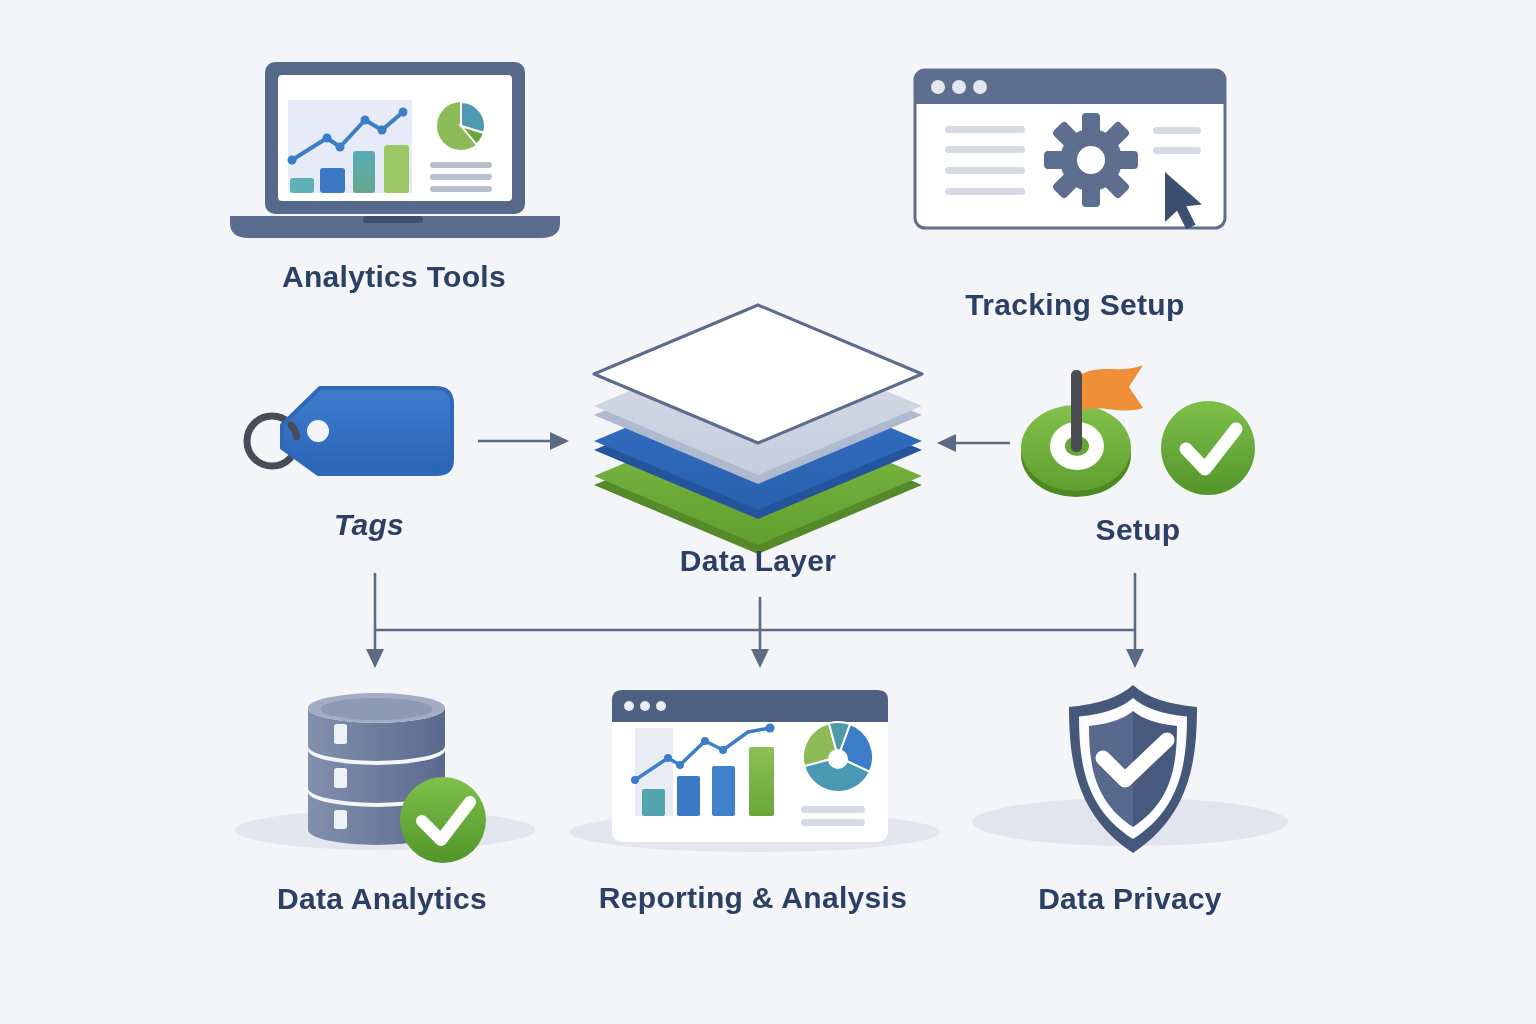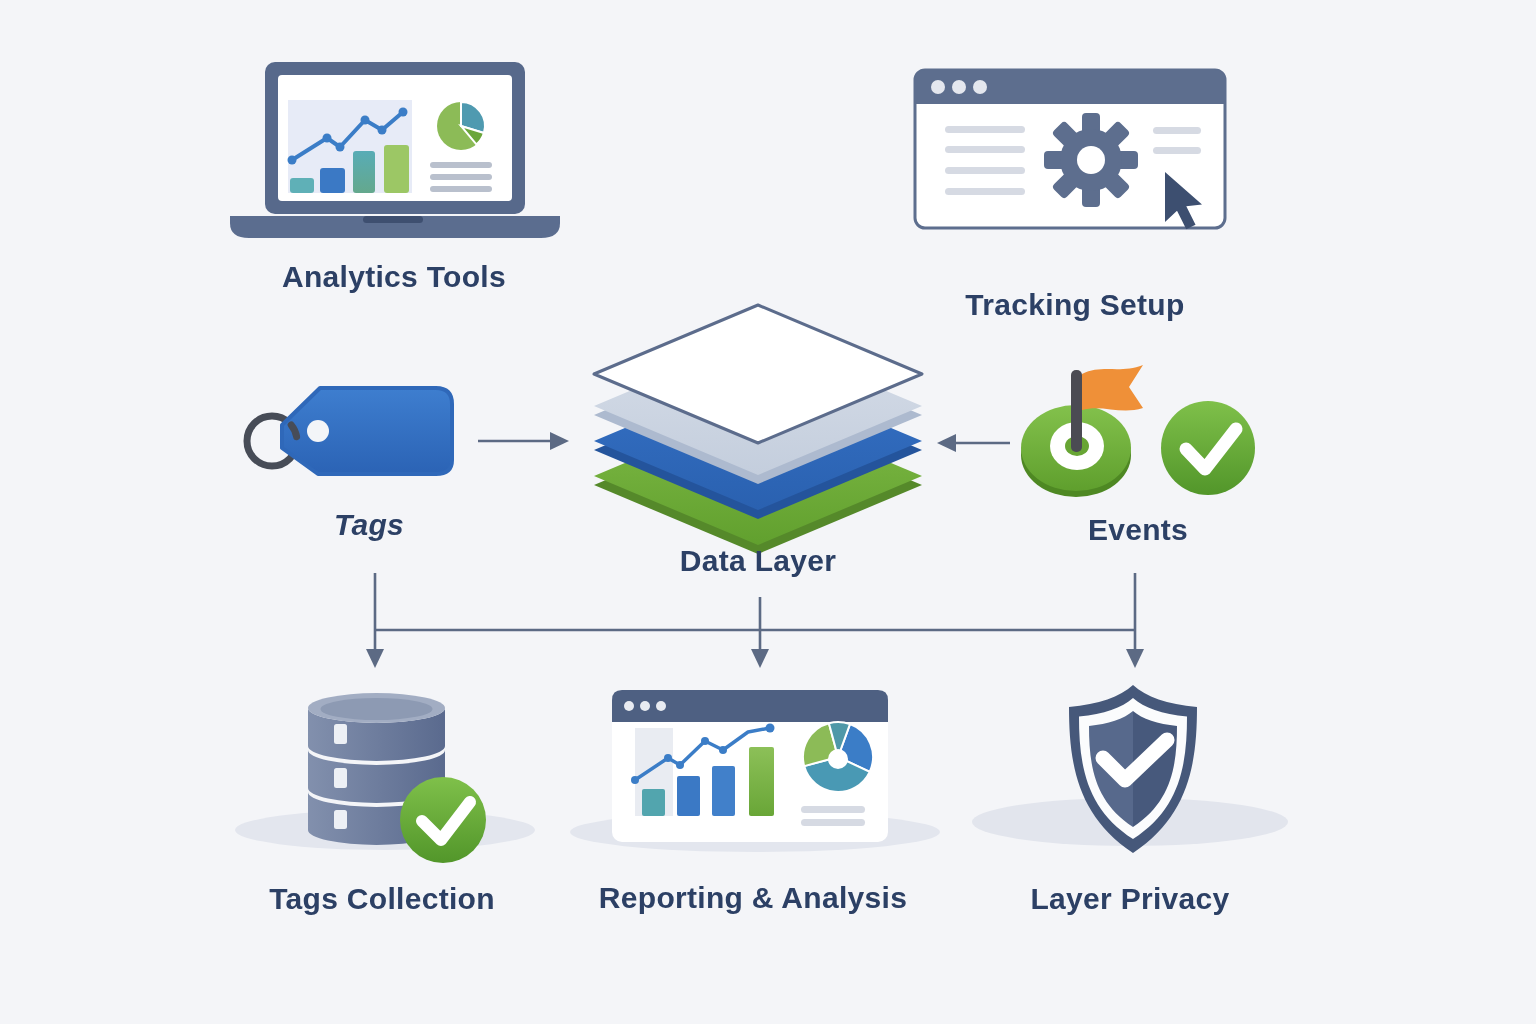--- a/index.html
+++ b/index.html
@@ -248,18 +248,18 @@
     <path d="M173,15 C186,27 207,34 237,37 C237,93 229,146 173,183 C117,146 109,93 109,37 C139,34 160,27 173,15 Z" fill="#46587a"></path>
     <path d="M173,28 C184,38 202,44 227,46.5 C227,95 220,139 173,169 C126,139 119,95 119,46.5 C144,44 162,38 173,28 Z" fill="#fbfcfd"></path>
     <path d="M173,41 C182,49 198,54 217,56 C217,97 211,132 173,157 C135,132 129,97 129,56 C148,54 164,49 173,41 Z" fill="url(#shieldGrad)"></path>
     <polyline points="143,88 165,110 207,70" fill="none" stroke="#ffffff" stroke-width="15" stroke-linecap="round" stroke-linejoin="round"></polyline>
   </svg>
 
   <div class="node-label" style="left:394px;top:277px;">Analytics Tools</div>
   <div class="node-label" style="left:1075px;top:277px;margin-top:28px;">Tracking Setup</div>
   <div class="node-label" style="left:369px;top:525px;font-style:italic;">Tags</div>
   <div class="node-label" style="left:758px;top:561px;">Data Layer</div>
-  <div class="node-label" style="left:1138px;top:530px;">Events</div>
-  <div class="node-label" style="left:382px;top:899px;">Tags Collection</div>
+  <div class="node-label" style="left:1138px;top:530px;">Setup</div>
+  <div class="node-label" style="left:382px;top:899px;">Data Analytics</div>
   <div class="node-label" style="left:753px;top:898px;">Reporting &amp; Analysis</div>
-  <div class="node-label" style="left:1130px;top:899px;">Layer Privacy</div>
+  <div class="node-label" style="left:1130px;top:899px;">Data Privacy</div>
 
 </div>
 
 </body></html>

